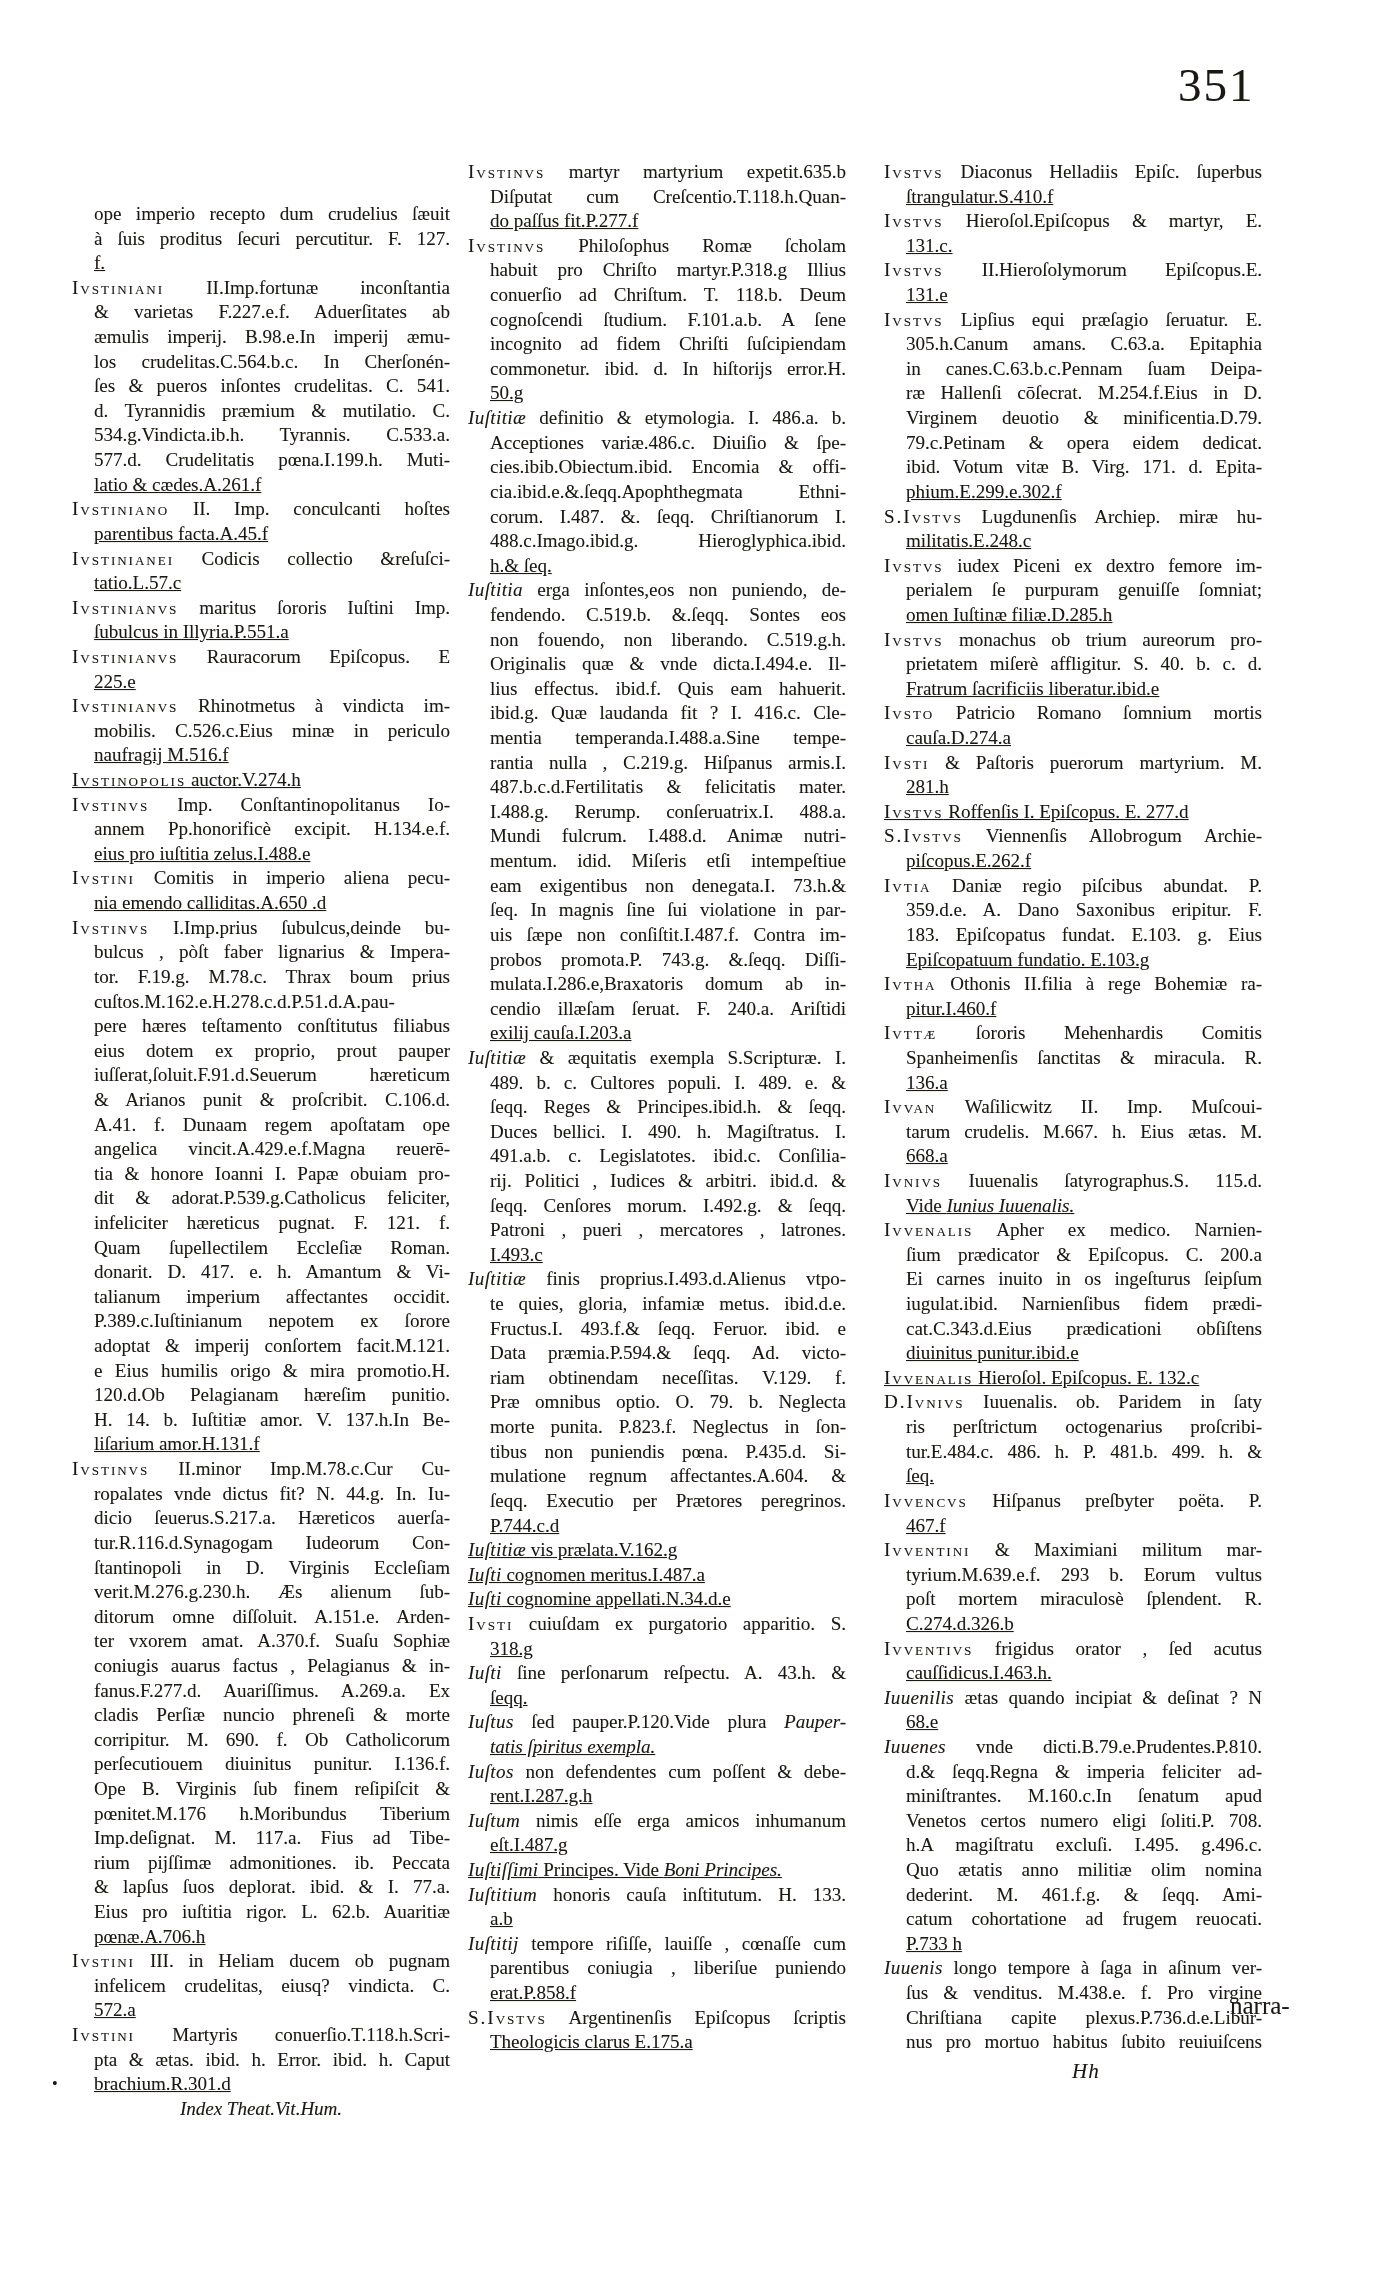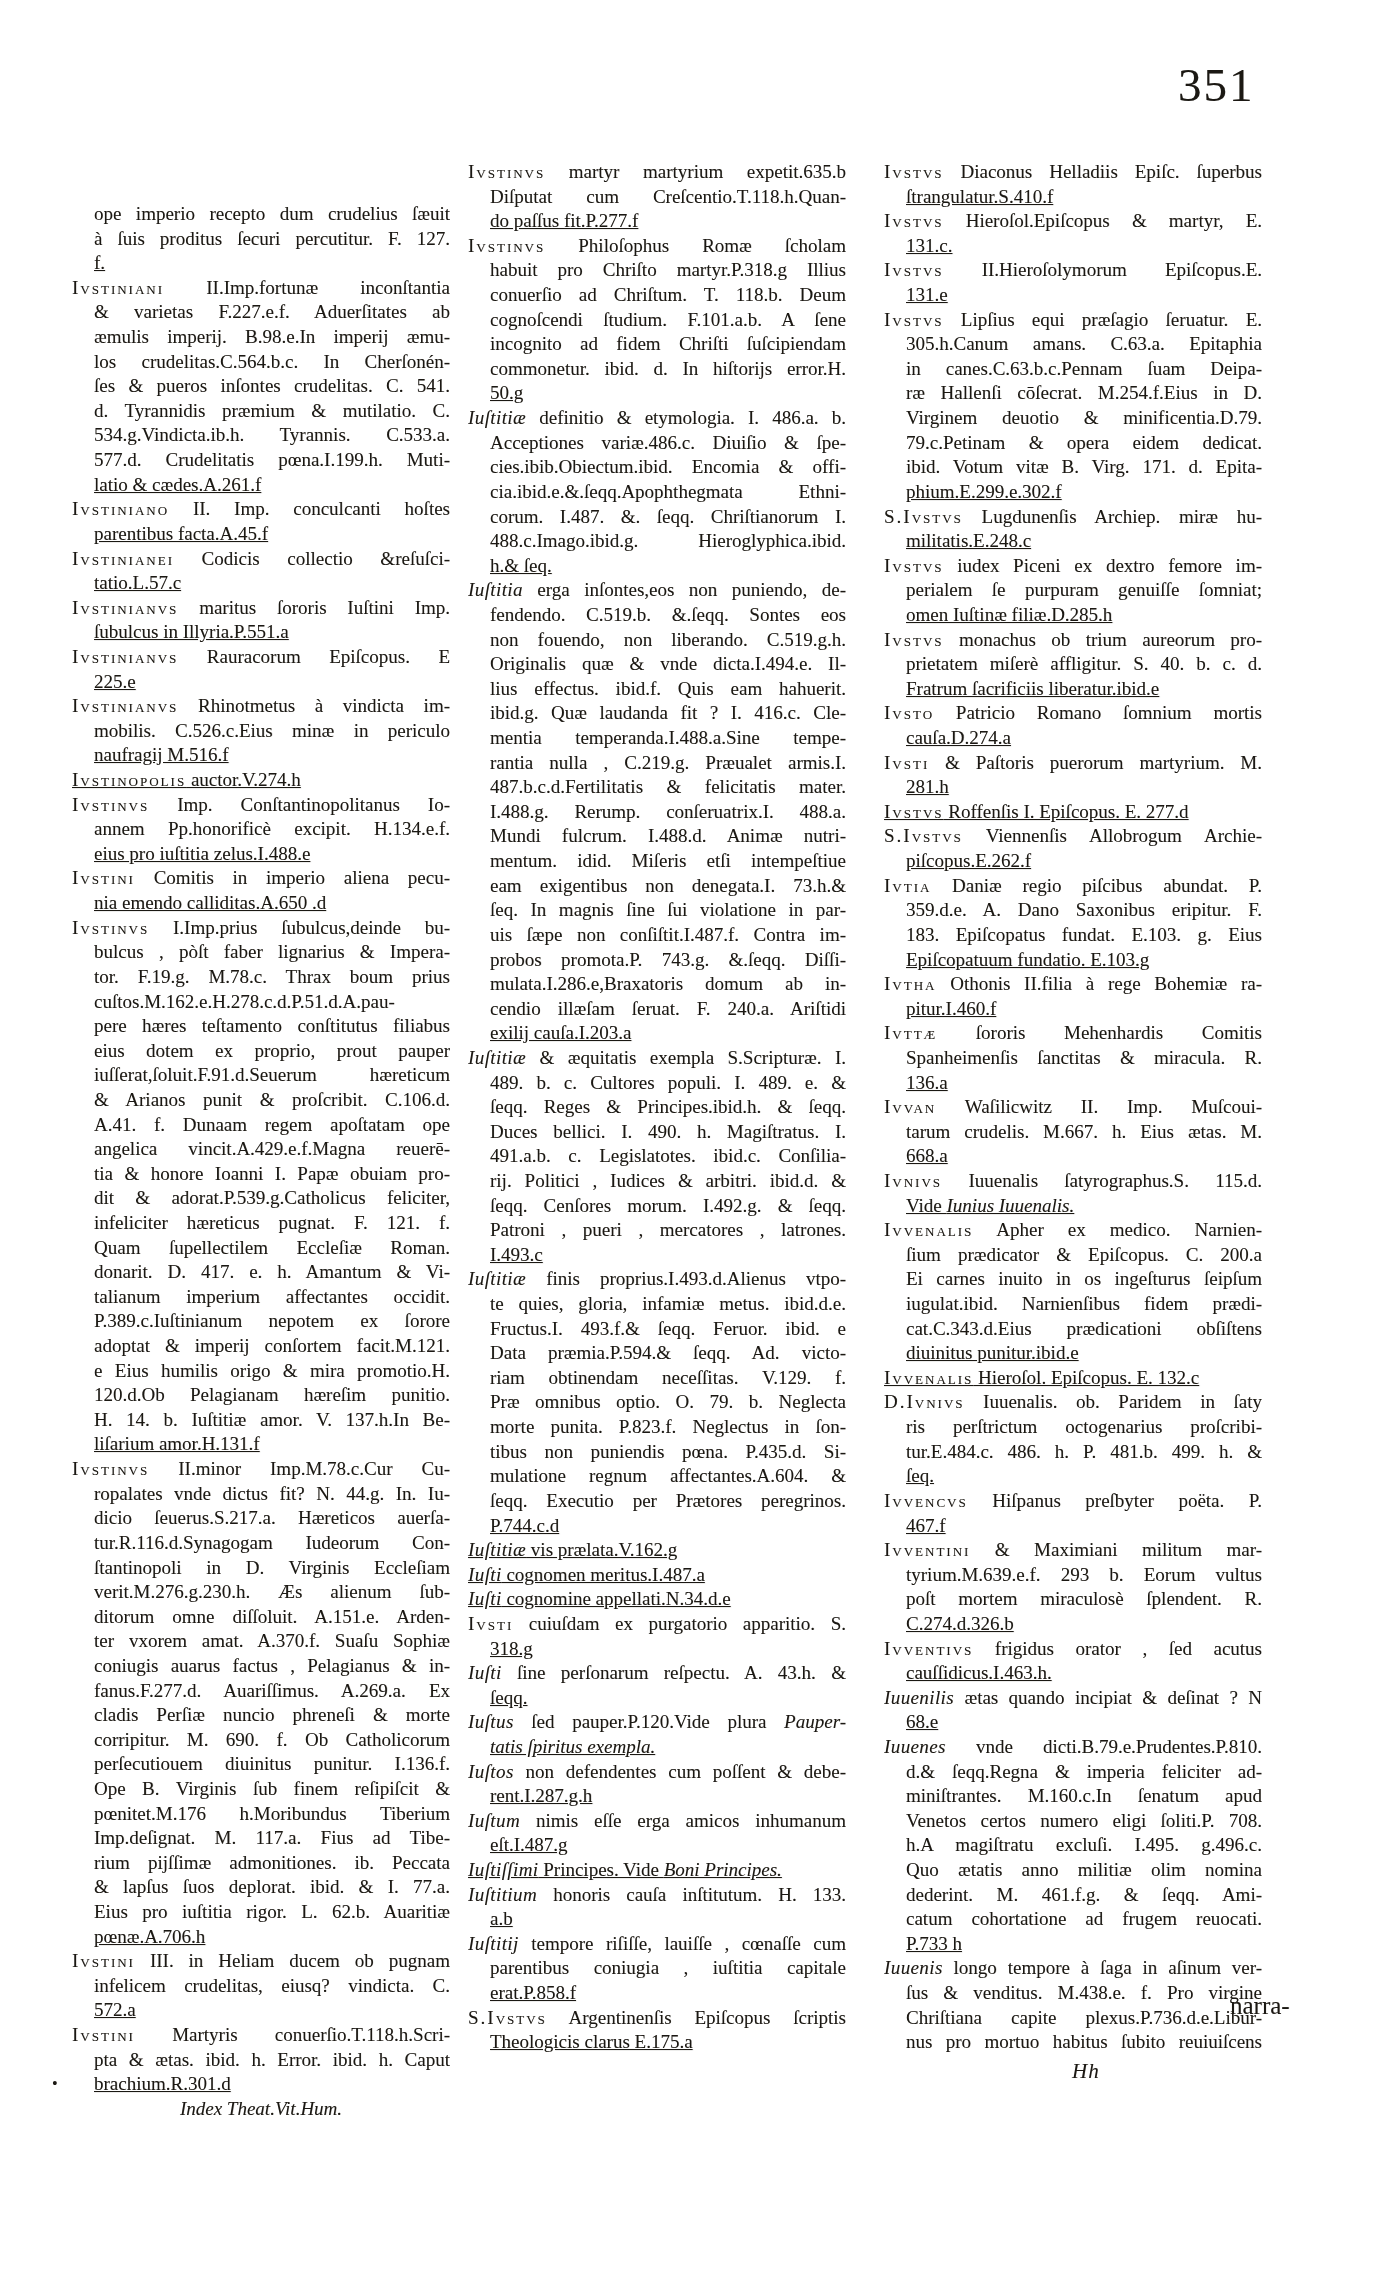--- a/index.html
+++ b/index.html
@@ -152,21 +152,21 @@
       <div class="line ind">corum. I.487. &amp;. ſeqq. Chriſtianorum I.</div>
       <div class="line ind">488.c.Imago.ibid.g. Hieroglyphica.ibid.</div>
       <div class="line ind short">h.&amp; ſeq.</div>
       <div class="line"><span class="headit">Iuſtitia</span> erga inſontes,eos non puniendo, de-</div>
       <div class="line ind">fendendo. C.519.b. &amp;.ſeqq. Sontes eos</div>
       <div class="line ind">non fouendo, non liberando. C.519.g.h.</div>
       <div class="line ind">Originalis quæ &amp; vnde dicta.I.494.e. Il-</div>
       <div class="line ind">lius effectus. ibid.f. Quis eam hahuerit.</div>
       <div class="line ind">ibid.g. Quæ laudanda fit ? I. 416.c. Cle-</div>
       <div class="line ind">mentia temperanda.I.488.a.Sine tempe-</div>
-      <div class="line ind">rantia nulla , C.219.g. Præualet armis.I.</div>
+      <div class="line ind">rantia nulla , C.219.g. Hiſpanus armis.I.</div>
       <div class="line ind">487.b.c.d.Fertilitatis &amp; felicitatis mater.</div>
       <div class="line ind">I.488.g. Rerump. conſeruatrix.I. 488.a.</div>
       <div class="line ind">Mundi fulcrum. I.488.d. Animæ nutri-</div>
       <div class="line ind">mentum. idid. Miſeris etſi intempeſtiue</div>
       <div class="line ind">eam exigentibus non denegata.I. 73.h.&amp;</div>
       <div class="line ind">ſeq. In magnis ſine ſui violatione in par-</div>
       <div class="line ind">uis ſæpe non conſiſtit.I.487.f. Contra im-</div>
       <div class="line ind">probos promota.P. 743.g. &amp;.ſeqq. Diſſi-</div>
       <div class="line ind">mulata.I.286.e,Braxatoris domum ab in-</div>
       <div class="line ind">cendio illæſam ſeruat. F. 240.a. Ariſtidi</div>
@@ -201,21 +201,21 @@
       <div class="line"><span class="headit">Iuſtus</span> ſed pauper.P.120.Vide plura <span class="crossref">Pauper-</span></div>
       <div class="line ind short italic">tatis ſpiritus exempla.</div>
       <div class="line"><span class="headit">Iuſtos</span> non defendentes cum poſſent &amp; debe-</div>
       <div class="line ind short">rent.I.287.g.h</div>
       <div class="line"><span class="headit">Iuſtum</span> nimis eſſe erga amicos inhumanum</div>
       <div class="line ind short">eſt.I.487.g</div>
       <div class="line short"><span class="headit">Iuſtiſſimi</span> Principes. Vide <span class="crossref">Boni Principes.</span></div>
       <div class="line"><span class="headit">Iuſtitium</span> honoris cauſa inſtitutum. H. 133.</div>
       <div class="line ind short">a.b</div>
       <div class="line"><span class="headit">Iuſtitij</span> tempore riſiſſe, lauiſſe , cœnaſſe cum</div>
-      <div class="line ind">parentibus coniugia , iuſtitia capitale</div>
+      <div class="line ind">parentibus coniugia , liberiſue puniendo</div>
       <div class="line ind short">erat.P.858.f</div>
       <div class="line"><span class="head">S.Ivstvs</span> Argentinenſis Epiſcopus ſcriptis</div>
       <div class="line ind short">Theologicis clarus E.175.a</div>
     </div>
   <div class="col col-3">
       <div class="line"><span class="head">Ivstvs</span> Diaconus Helladiis Epiſc. ſuperbus</div>
       <div class="line ind short">ſtrangulatur.S.410.f</div>
       <div class="line"><span class="head">Ivstvs</span> Hieroſol.Epiſcopus &amp; martyr, E.</div>
       <div class="line ind short">131.c.</div>
       <div class="line"><span class="head">Ivstvs</span> II.Hieroſolymorum Epiſcopus.E.</div>

